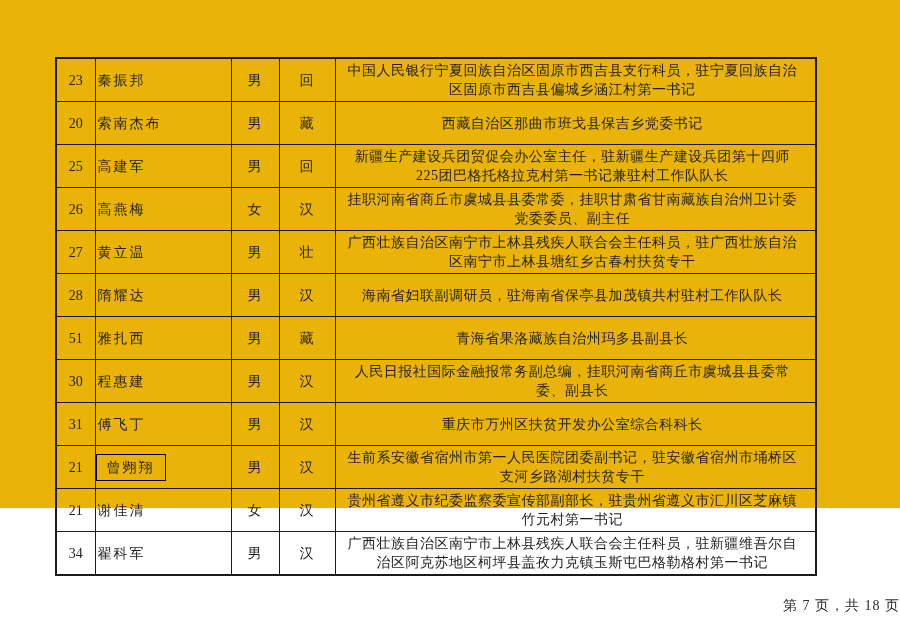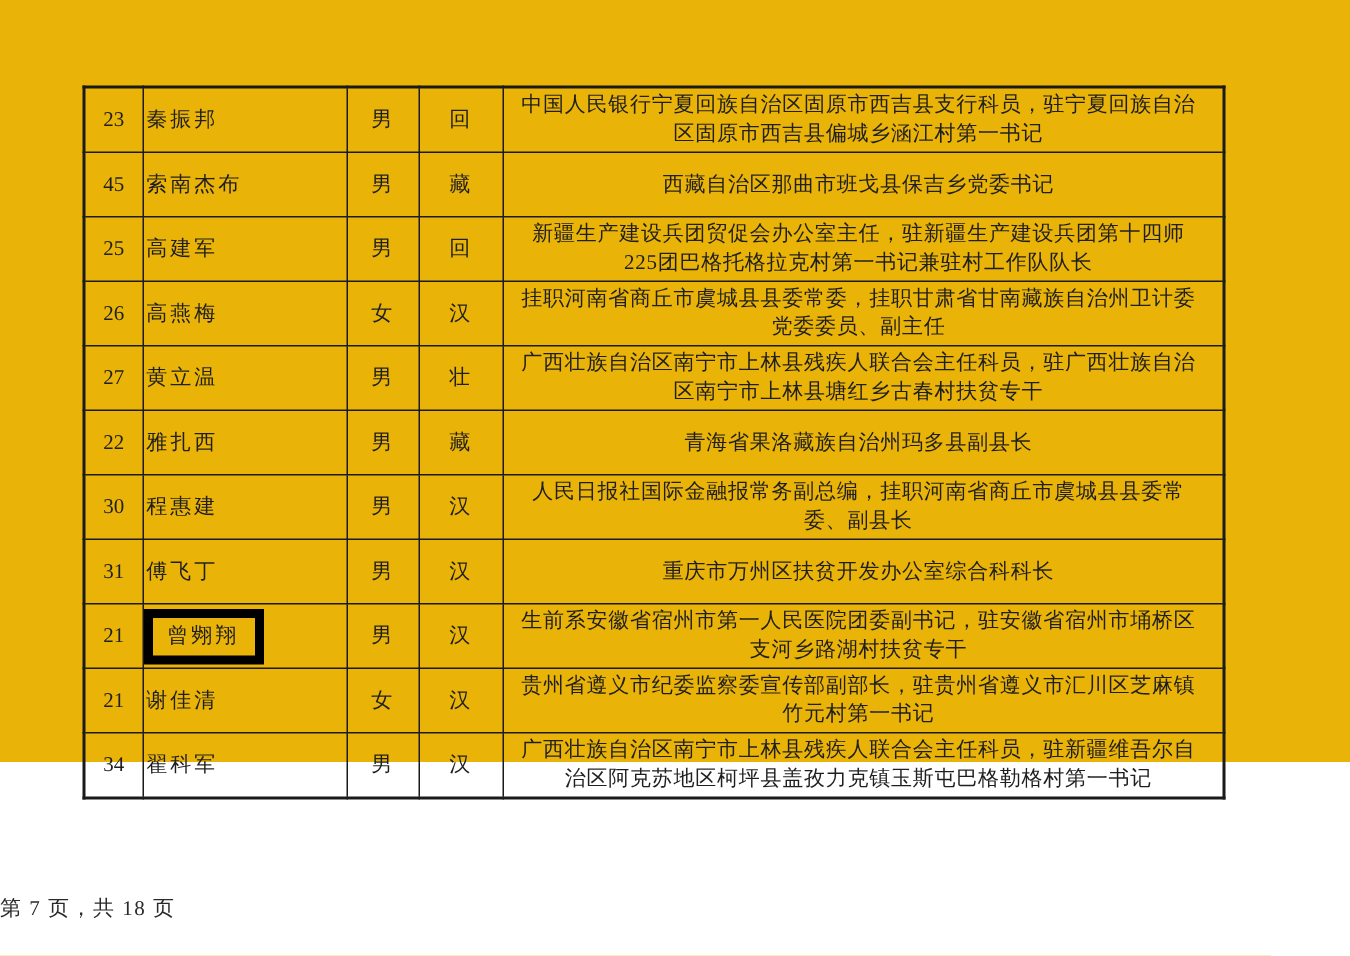--- a/index.html
+++ b/index.html
@@ -31,29 +31,29 @@
     line-height: 19px;
     overflow: hidden;
   }
   .c-num    { text-align: center; }
   .c-name   { text-align: left; letter-spacing: 2px; }
   .c-gender { text-align: center; letter-spacing: 1px; }
   .c-ethnic { text-align: center; letter-spacing: 1px; }
   .c-desc   { text-align: center; padding: 2px 15px 2px 9px; letter-spacing: 0.5px; }
   .name-inner { display: inline-block; padding: 1px 2px; }
   .name-inner.boxed {
-    border: 6px solid #000000;
+    border: 1px solid #000000;
     padding: 3px 10px;
     letter-spacing: 2px;
   }
   .footer {
     position: absolute;
     left: 0; top: 597px;
     width: 900px;
-    text-align: left;
+    text-align: right;
     font-size: 14px;
     letter-spacing: 1px;
     color: #2a2a2a;
   }
 </style>
 </head>
 <body>
 
 <div class="page">
 
@@ -79,21 +79,21 @@
       <td class="c-ethnic">
         <span>回</span>
       </td>
       <td class="c-desc">
         <span>中国人民银行宁夏回族自治区固原市西吉县支行科员，驻宁夏回族自治区固原市西吉县偏城乡涵江村第一书记</span>
       </td>
     </tr>
 
     <tr>
       <td class="c-num">
-        <span>45</span>
+        <span>20</span>
       </td>
       <td class="c-name">
         <span class="name-inner">索南杰布</span>
       </td>
       <td class="c-gender">
         <span>男</span>
       </td>
       <td class="c-ethnic">
         <span>藏</span>
       </td>
@@ -149,24 +149,41 @@
         <span>男</span>
       </td>
       <td class="c-ethnic">
         <span>壮</span>
       </td>
       <td class="c-desc">
         <span>广西壮族自治区南宁市上林县残疾人联合会主任科员，驻广西壮族自治区南宁市上林县塘红乡古春村扶贫专干</span>
       </td>
     </tr>
 
-
-    <tr>
-      <td class="c-num">
-        <span>22</span>
+    <tr>
+      <td class="c-num">
+        <span>28</span>
+      </td>
+      <td class="c-name">
+        <span class="name-inner">隋耀达</span>
+      </td>
+      <td class="c-gender">
+        <span>男</span>
+      </td>
+      <td class="c-ethnic">
+        <span>汉</span>
+      </td>
+      <td class="c-desc">
+        <span>海南省妇联副调研员，驻海南省保亭县加茂镇共村驻村工作队队长</span>
+      </td>
+    </tr>
+
+    <tr>
+      <td class="c-num">
+        <span>51</span>
       </td>
       <td class="c-name">
         <span class="name-inner">雅扎西</span>
       </td>
       <td class="c-gender">
         <span>男</span>
       </td>
       <td class="c-ethnic">
         <span>藏</span>
       </td>

